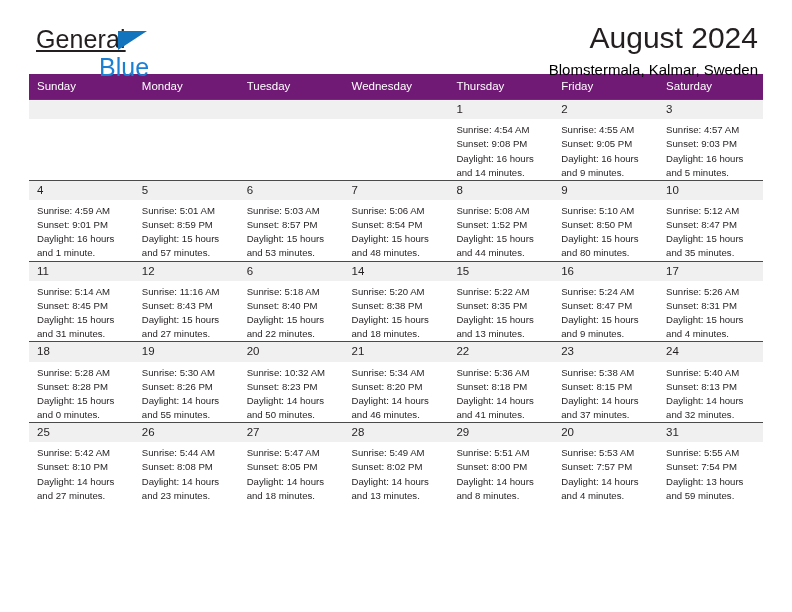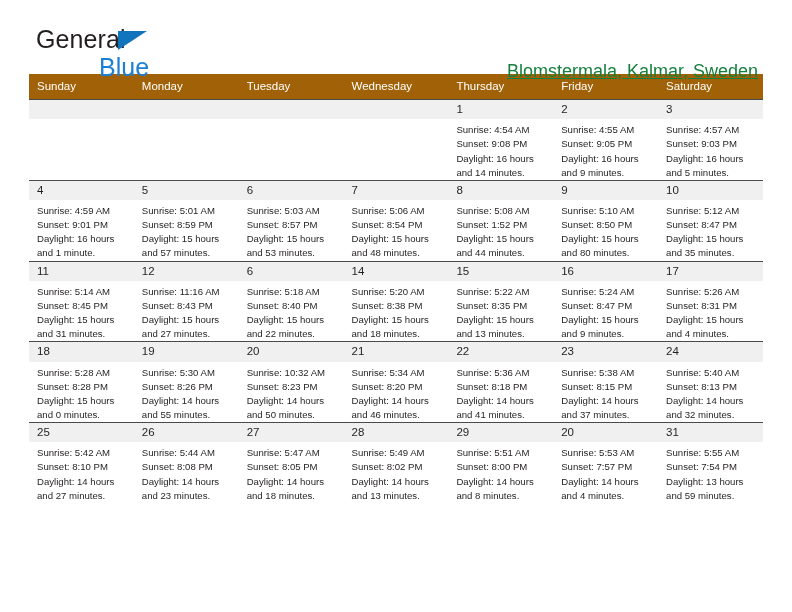--- a/index.html
+++ b/index.html
@@ -35,20 +35,21 @@
     height: 52px;
   }
   .logo-general {
     position: absolute;
     left: 0;
     top: 0;
     font-size: 25px;
     letter-spacing: .1px;
     color: #231f20;
     line-height: 1;
+    text-decoration: underline;
   }
   .logo-tri {
     position: absolute;
     left: 82px;
     top: 4px;
     width: 0;
     height: 0;
     border-left: 29px solid #1274bc;
     border-bottom: 19px solid transparent;
   }
@@ -66,35 +67,34 @@
     top: 23px;
     font-size: 30px;
     color: #231f20;
     line-height: 1;
     white-space: nowrap;
   }
   .subtitle {
     position: absolute;
     right: 5px;
     top: 62px;
-    font-size: 18px;
-    color: #15803d;
+    font-size: 15px;
+    color: #000000;
     line-height: 1;
     white-space: nowrap;
-    text-decoration: underline;
   }
 
   
   table.cal {
     width: 734px;
     border-collapse: collapse;
     table-layout: fixed;
   }
   table.cal th {
-    background: #a16207;
+    background: #701a75;
     color: #ffffff;
     font-size: 11.5px;
     font-weight: normal;
     text-align: left;
     padding: 6px 0 7px 8px;
     border: none;
   }
   table.cal td {
     vertical-align: top;
     width: 104.85px;
@@ -130,20 +130,21 @@
 <body>
 
 <div class="page">
 
   <div class="topbar">
     <div class="logo">
       <span class="logo-general">General</span>
       <span class="logo-tri"></span>
       <span class="logo-blue">Blue</span>
     </div>
+    <div class="title">August 2024</div>
     <div class="subtitle">Blomstermala, Kalmar, Sweden</div>
   </div>
 
   <table class="cal">
     <thead>
       <tr>
         <th>Sunday</th>
         <th>Monday</th>
         <th>Tuesday</th>
         <th>Wednesday</th>

